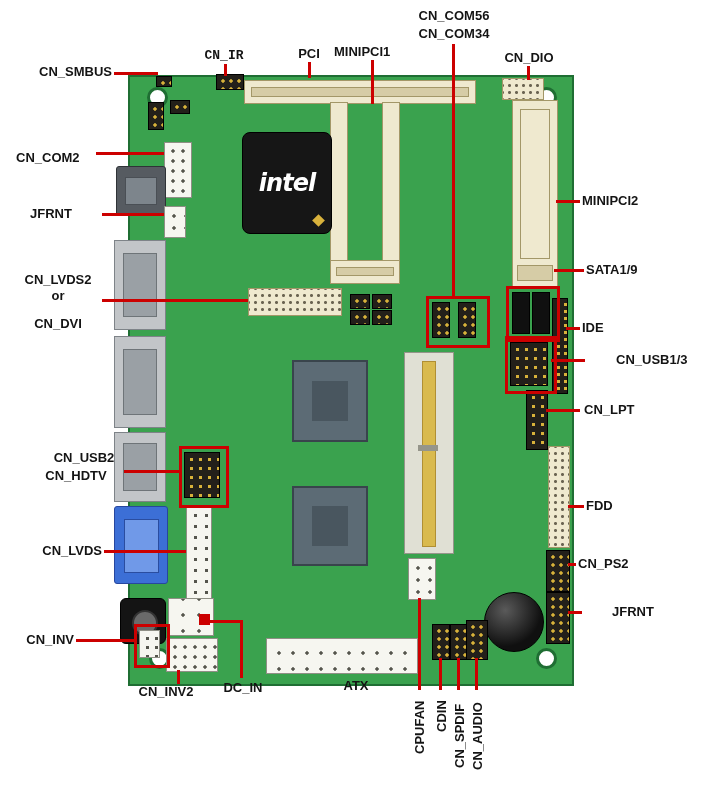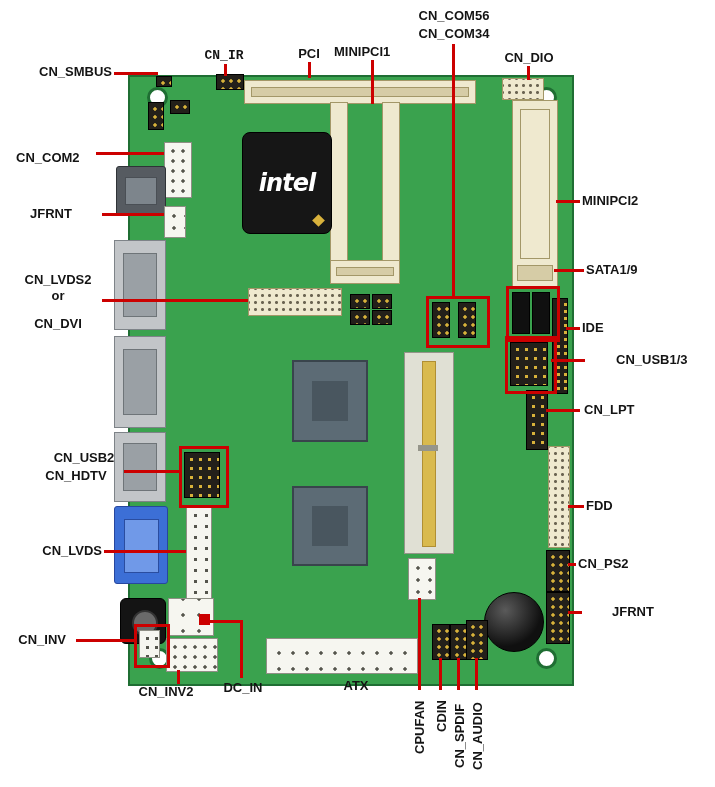--- a/index.html
+++ b/index.html
@@ -190,21 +190,21 @@
   <div class="lbl" style="left:578px;top:556px;">CN_PS2</div>
   <div class="lbl" style="left:584px;top:604px;margin-left:28px;">JFRNT</div>
   <div class="lbl" style="left:16px;top:150px;">CN_COM2</div>
   <div class="lbl" style="left:30px;top:206px;">JFRNT</div>
   <div class="lbl c" style="left:12px;top:272px;width:92px;">CN_LVDS2</div>
   <div class="lbl c" style="left:12px;top:288px;width:92px;">or</div>
   <div class="lbl c" style="left:12px;top:304px;width:92px;margin-top:12px;">CN_DVI</div>
   <div class="lbl c" style="left:38px;top:450px;width:92px;">CN_USB2</div>
   <div class="lbl c" style="left:30px;top:468px;width:92px;">CN_HDTV</div>
   <div class="lbl r" style="left:28px;top:543px;width:74px;">CN_LVDS</div>
-  <div class="lbl r" style="left:8px;top:632px;width:58px;">CN_INV</div>
+  <div class="lbl r" style="left:16px;top:632px;width:58px;">CN_INV</div>
   <div class="lbl c" style="left:130px;top:684px;width:72px;">CN_INV2</div>
   <div class="lbl c" style="left:216px;top:680px;width:54px;">DC_IN</div>
   <div class="lbl c" style="left:334px;top:678px;width:44px;">ATX</div>
 
   <div class="vlbl" style="left:412px;top:754px;width:62px;">CPUFAN</div>
   <div class="vlbl" style="left:434px;top:732px;width:40px;">CDIN</div>
   <div class="vlbl" style="left:452px;top:768px;width:76px;">CN_SPDIF</div>
   <div class="vlbl" style="left:470px;top:770px;width:78px;">CN_AUDIO</div>
 
 </div>

